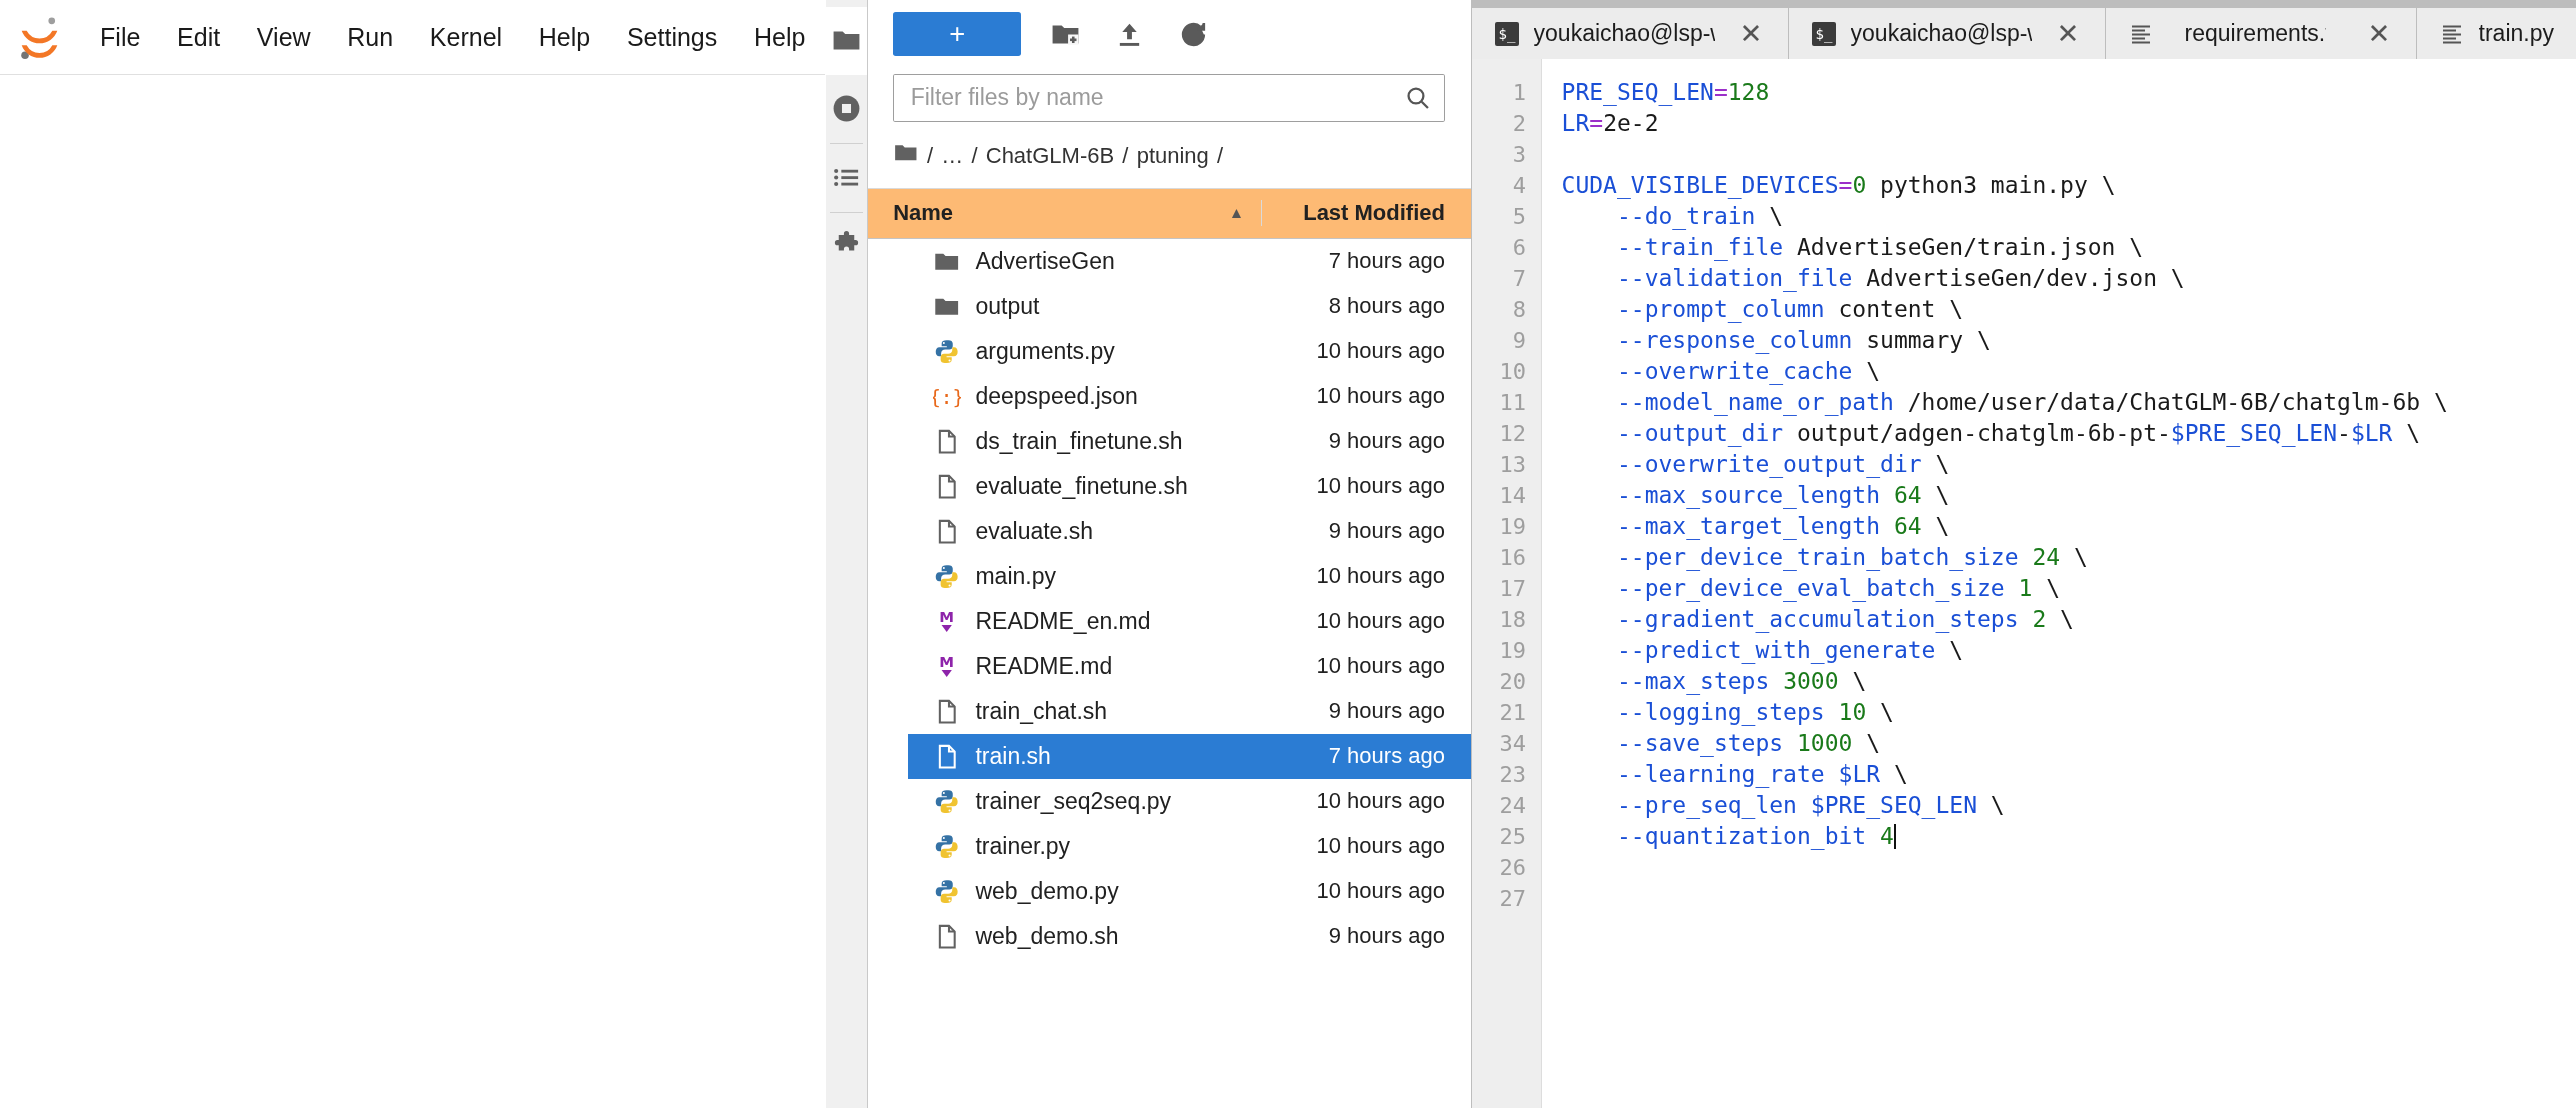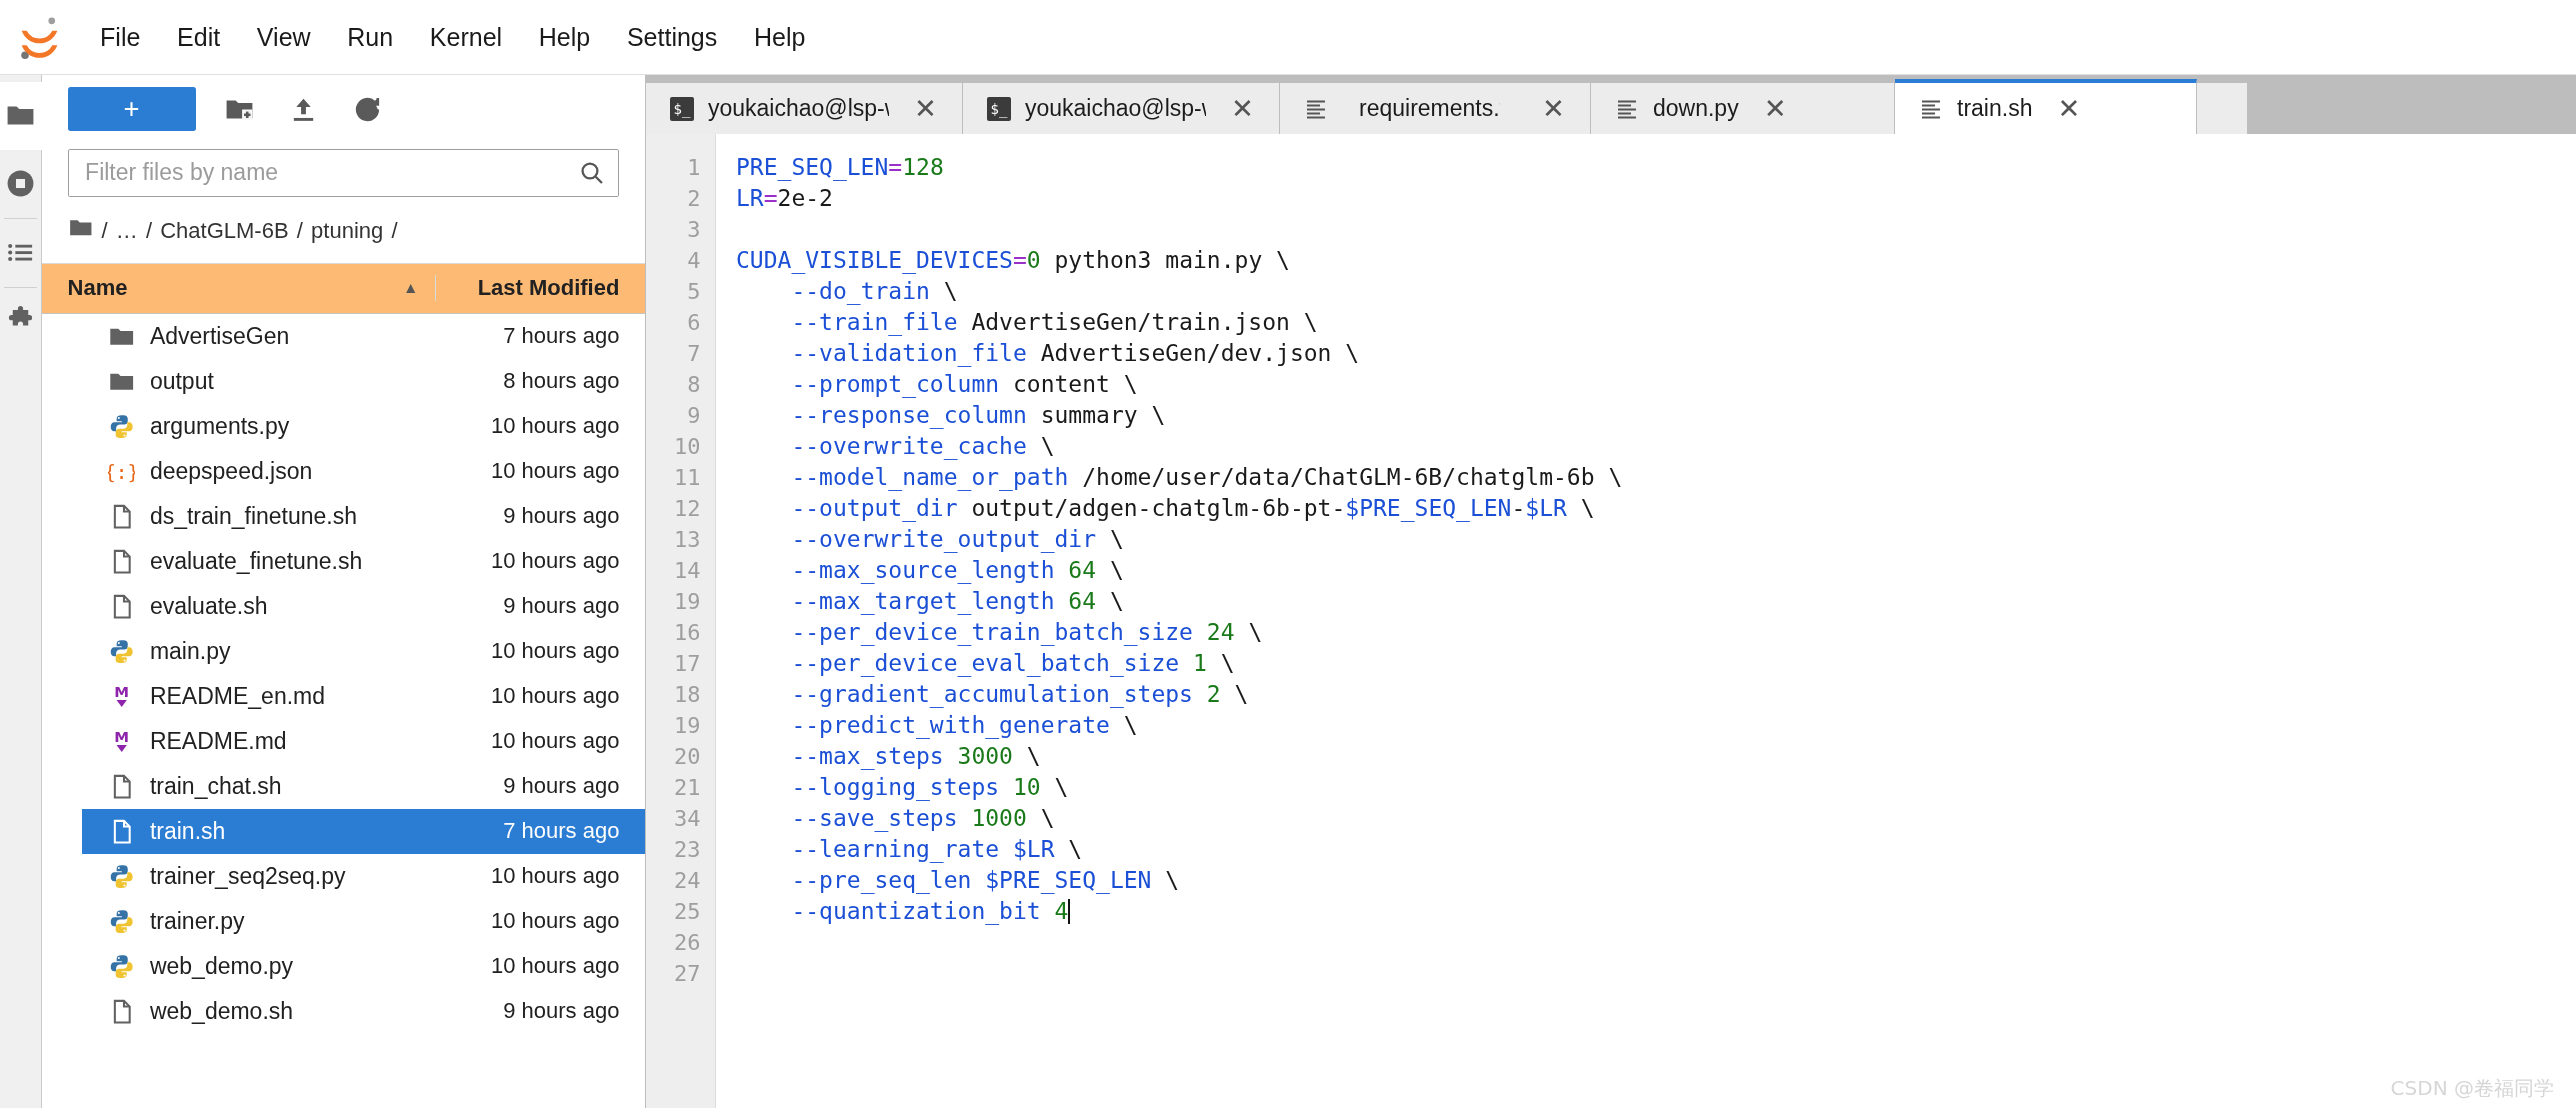--- a/index.html
+++ b/index.html
@@ -2,21 +2,21 @@
 <html style="font-size:14.6px"><head>
 <meta charset="utf-8">
 <style>
   * { box-sizing: border-box; margin: 0; padding: 0; }
   html, body {
     width: 2576px; height: 1109px;
     background: #fff;
     font-family: "Liberation Sans", sans-serif;
     overflow: hidden;
   }
-  #app { position: relative; width: 2576px; height: 1109px; display: flex; flex-direction: column; }
+  #app { position: relative; width: 2576px; height: 1109px; display: flex; flex-direction: row; }
 
   
   .menubar {
     height: 75px; flex: 0 0 75px;
     background: #fff;
     display: flex; align-items: center;
     border-bottom: 0.9px solid #e0e0e0;
     padding-left: 14.6px;
   }
   .logo { width: 49px; height: 49px; flex: 0 0 49px; position: relative; margin-right: 20px; }
@@ -510,21 +510,21 @@
           <div class="tab t-down">
             <span class="tabicon">
               <svg width="24" height="24" viewBox="0 0 24 24" fill="#555">
                 <rect x="3" y="3.5" width="18" height="2"></rect>
                 <rect x="3" y="7.5" width="13" height="2"></rect>
                 <rect x="3" y="11.5" width="18" height="2"></rect>
                 <rect x="3" y="15.5" width="13" height="2"></rect>
                 <rect x="3" y="19.5" width="18" height="2"></rect>
               </svg>
             </span>
-            <span class="tablabel">down.py</span>
+            <span class="tablabel">train.py</span>
             <span class="tabclose">✕</span>
           </div>
           <div class="tab t-train active">
             <span class="tabicon">
               <svg width="24" height="24" viewBox="0 0 24 24" fill="#555">
                 <rect x="3" y="3.5" width="18" height="2"></rect>
                 <rect x="3" y="7.5" width="13" height="2"></rect>
                 <rect x="3" y="11.5" width="18" height="2"></rect>
                 <rect x="3" y="15.5" width="13" height="2"></rect>
                 <rect x="3" y="19.5" width="18" height="2"></rect>

